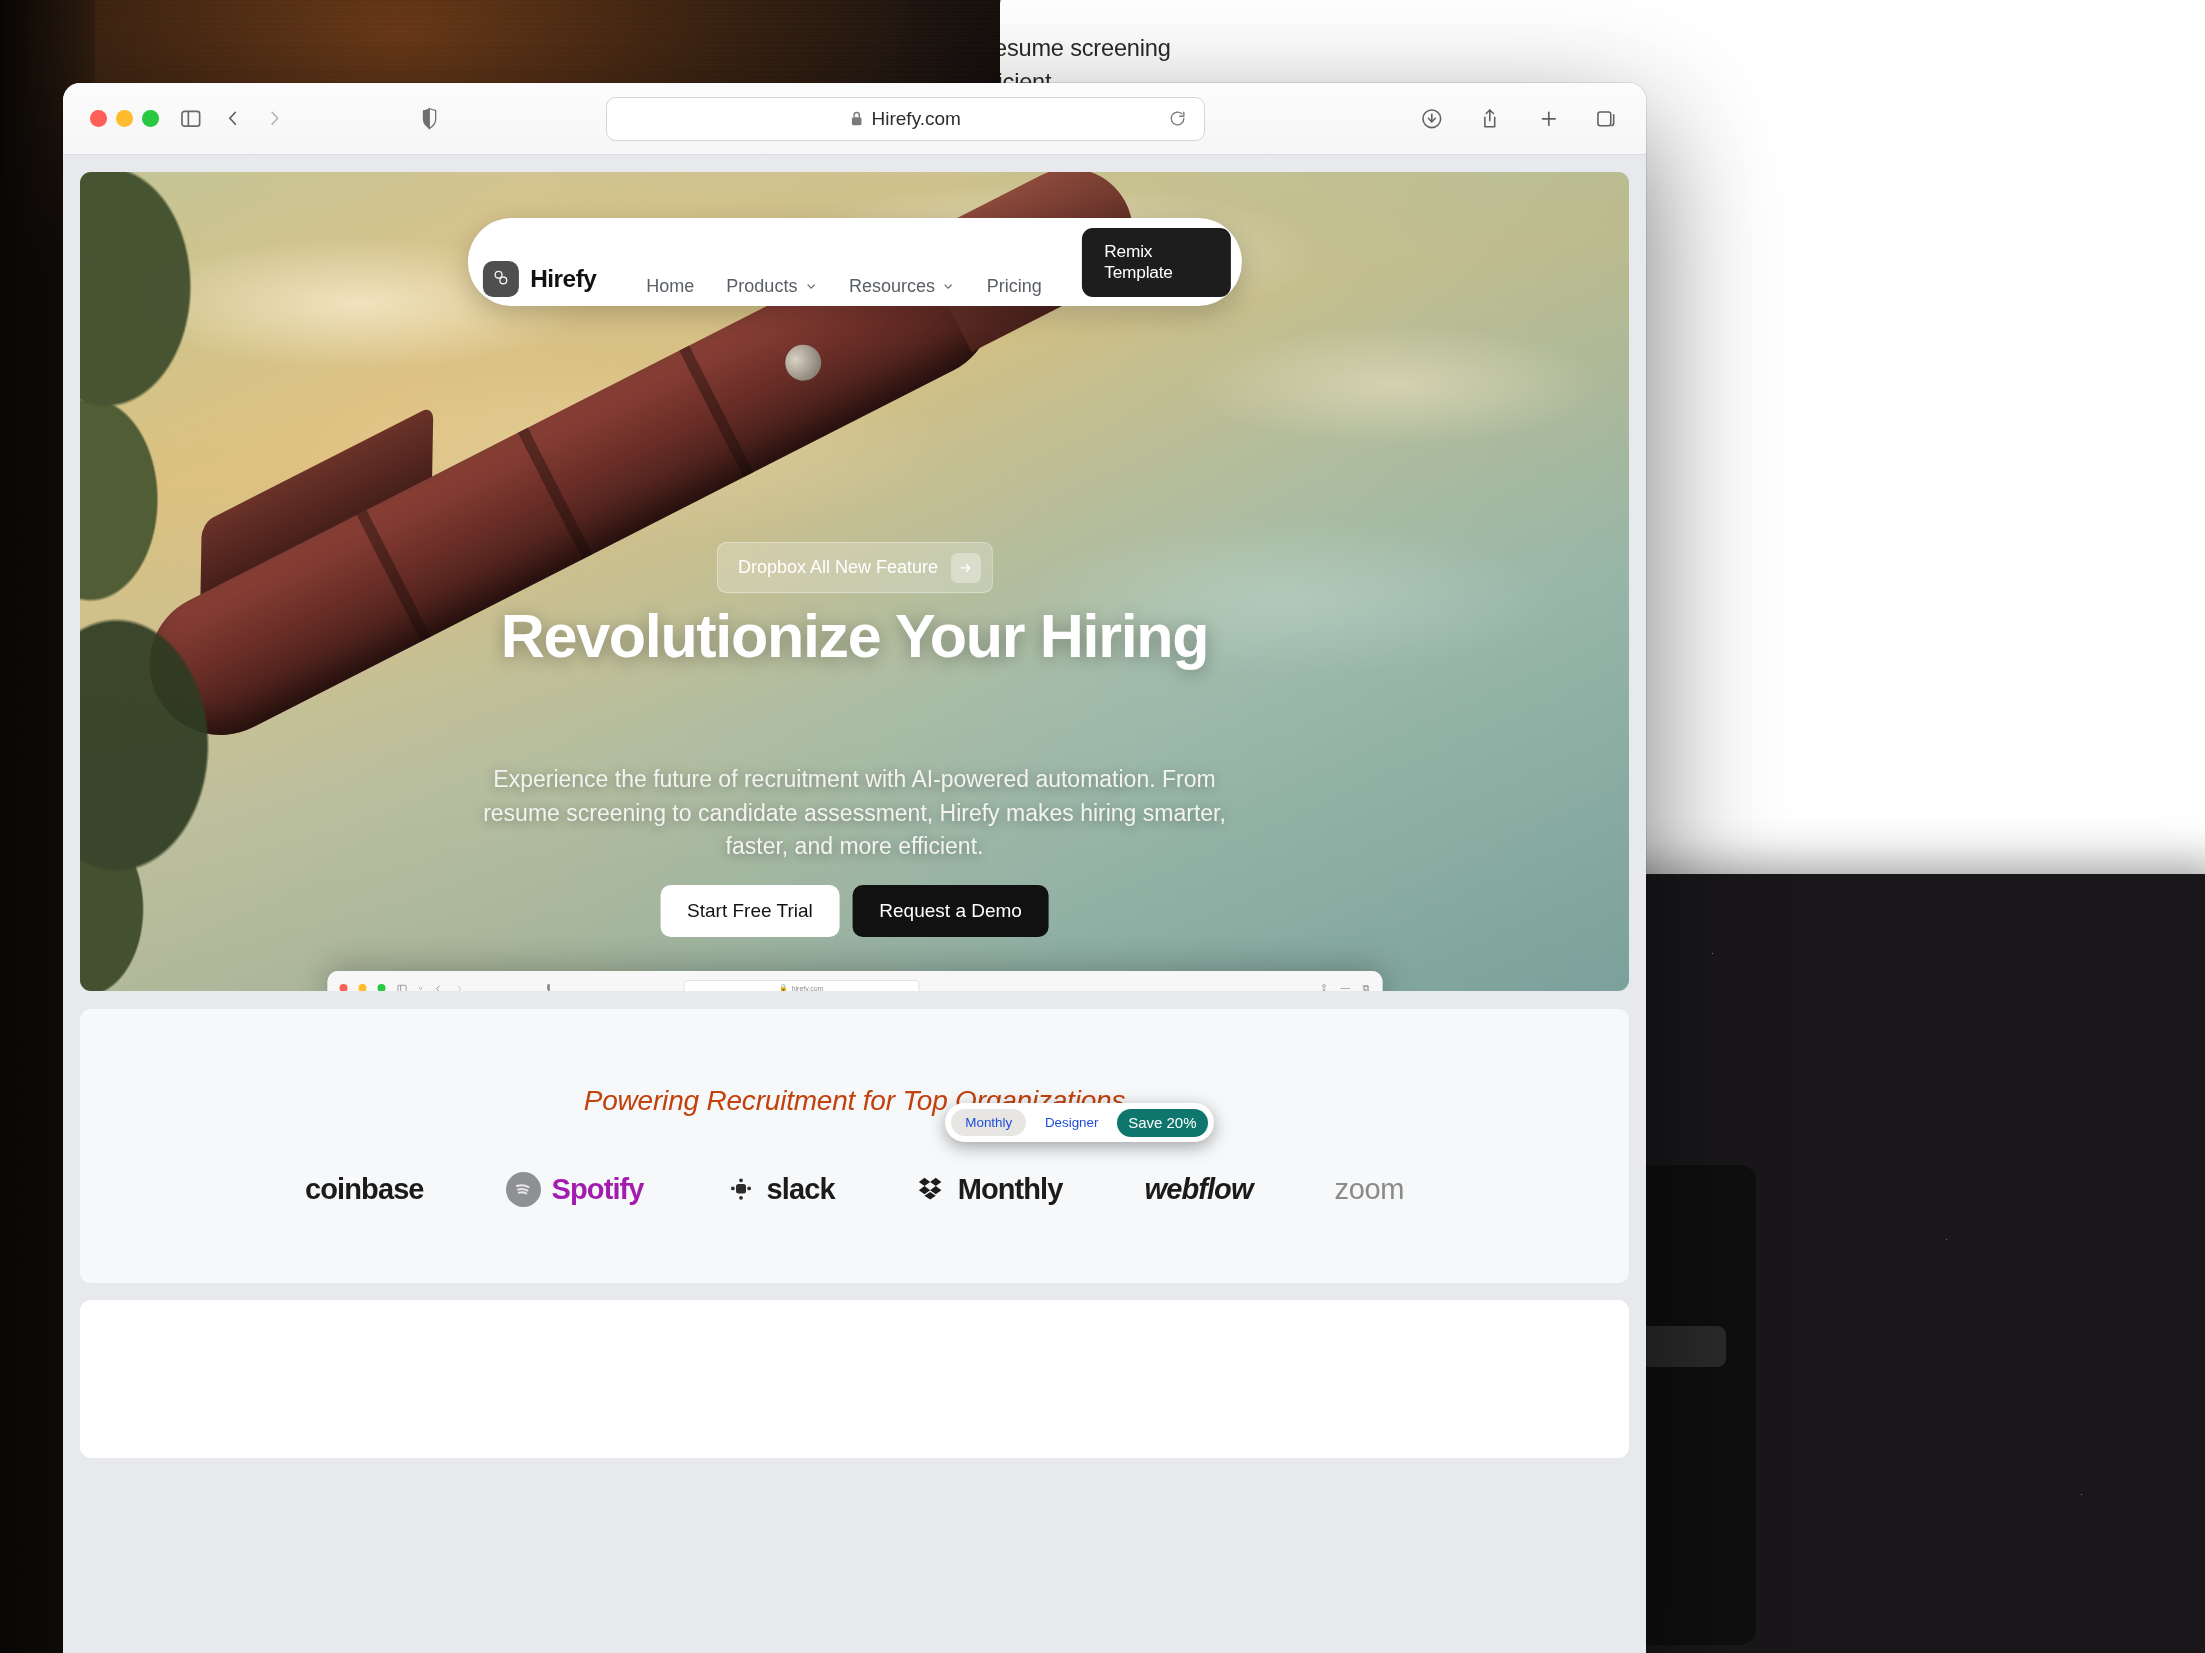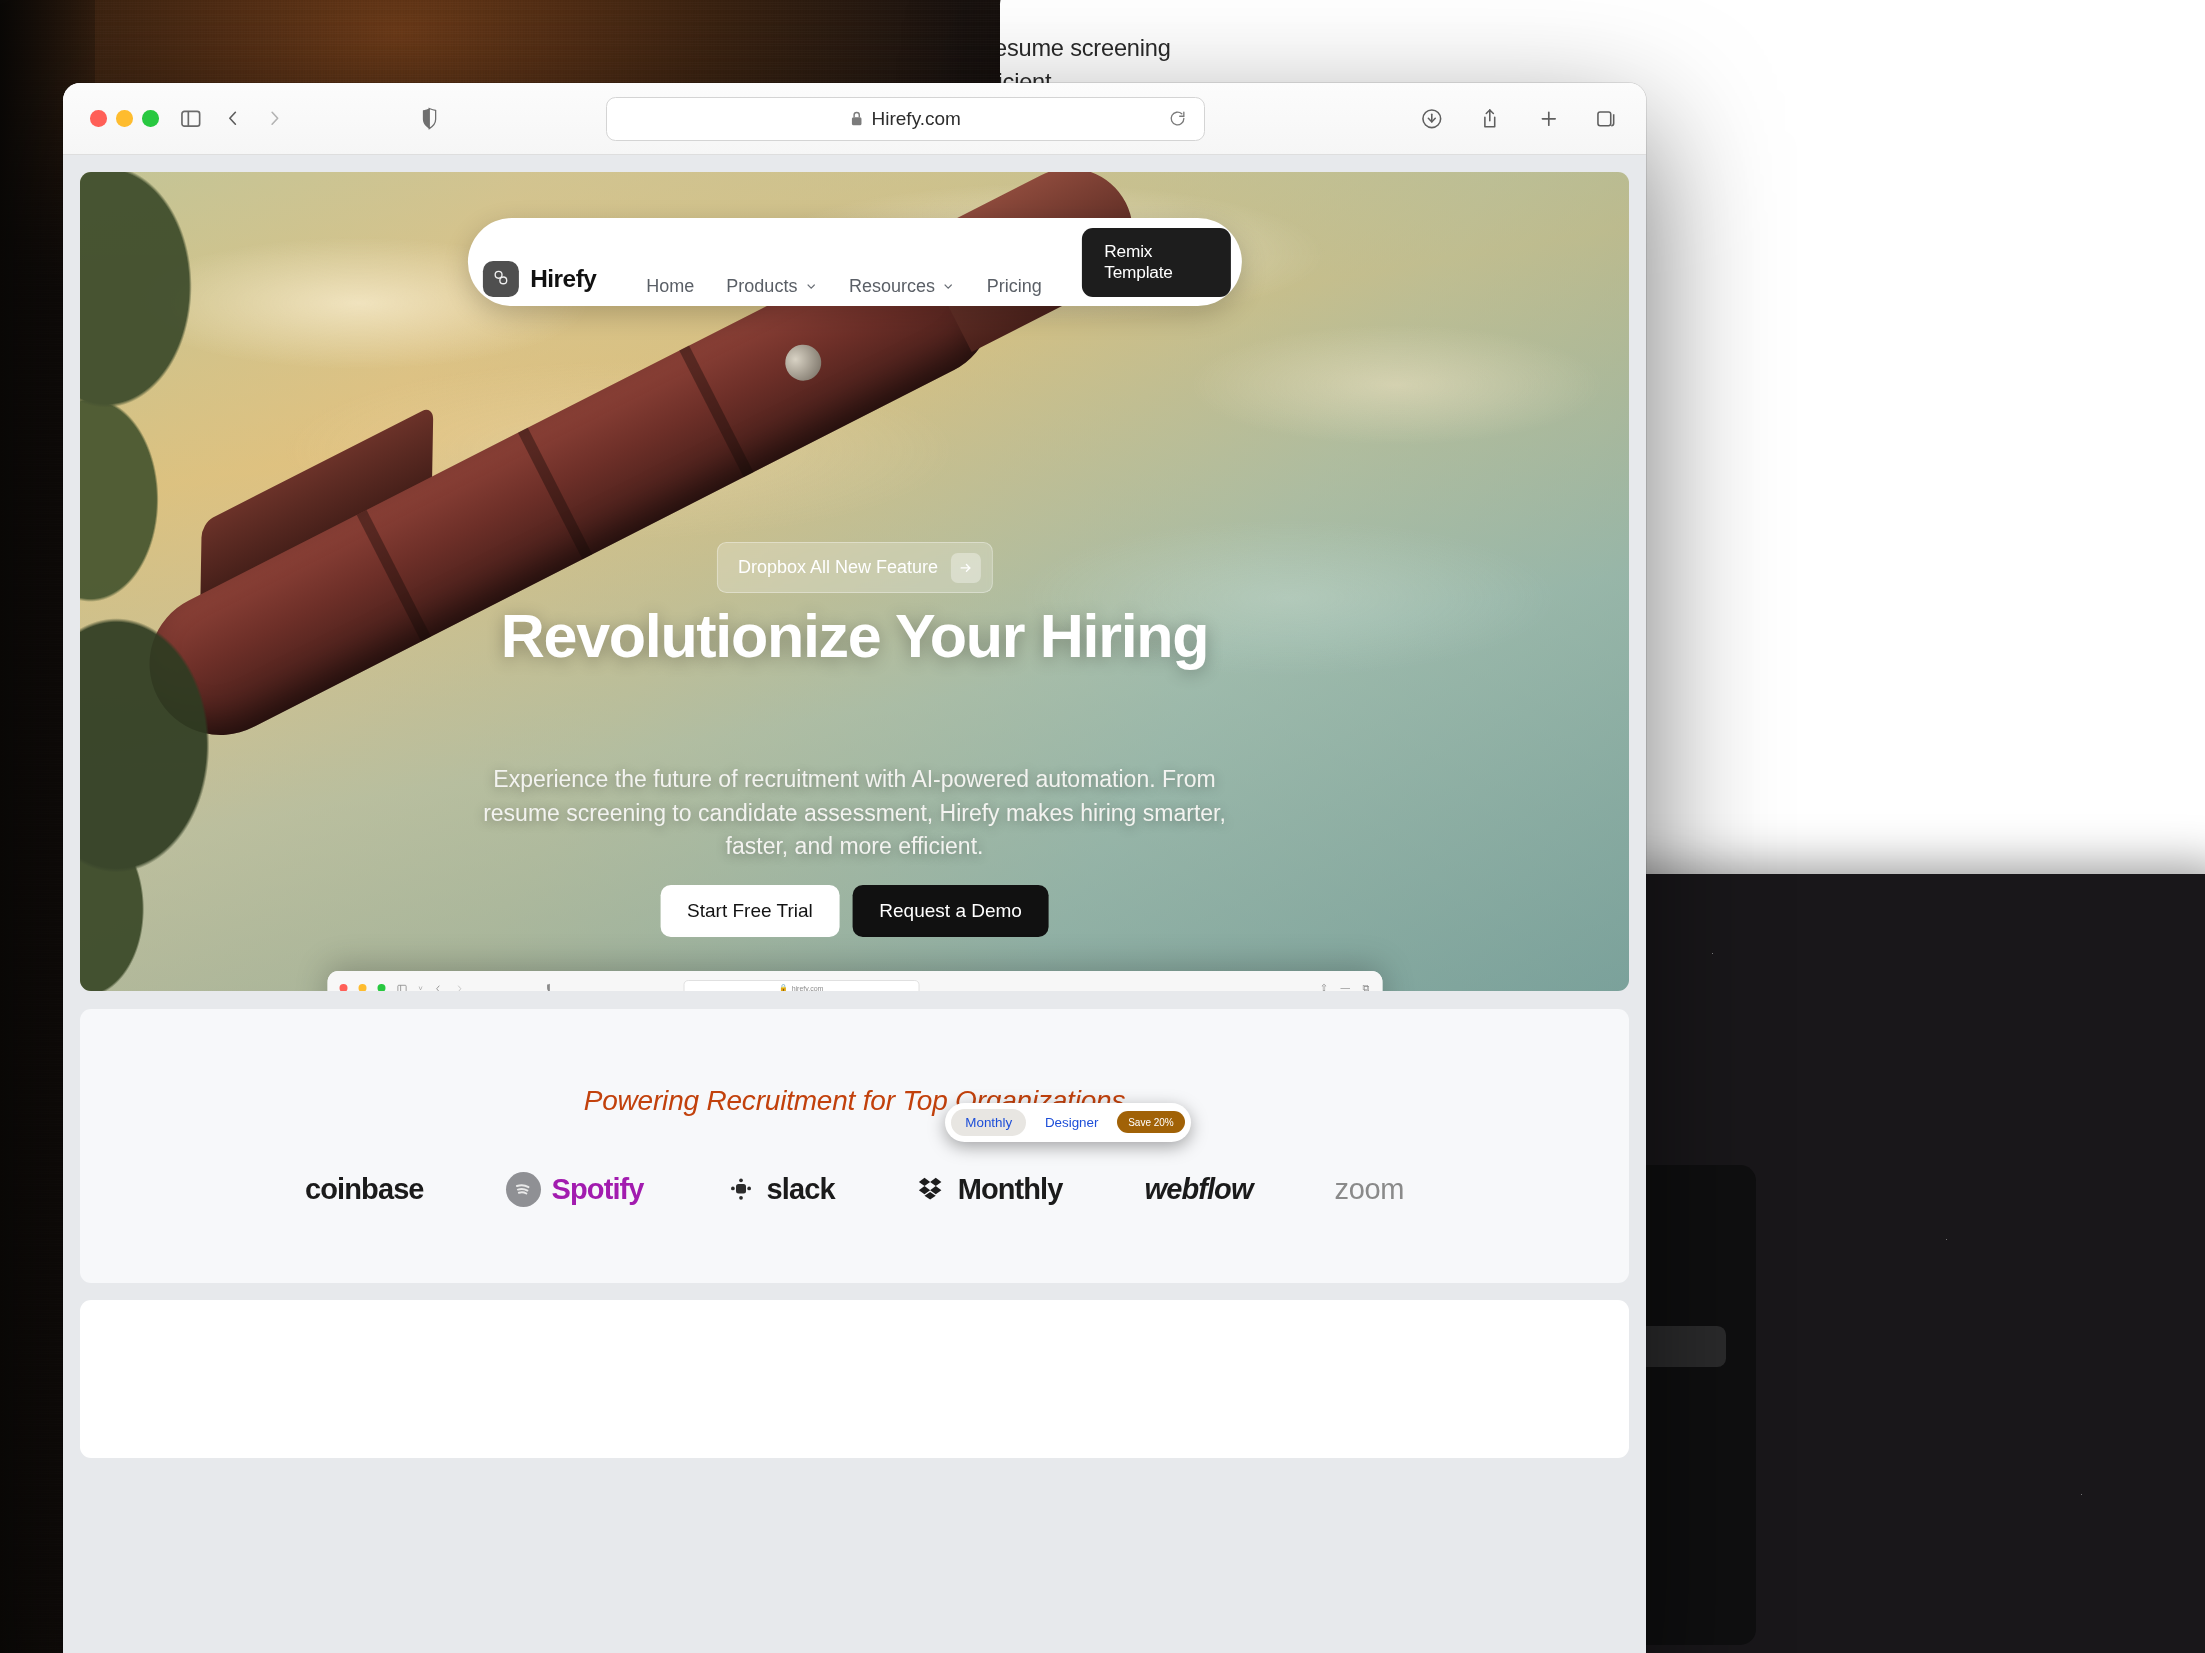--- a/index.html
+++ b/index.html
@@ -93,21 +93,21 @@
   }
   #billing-toggle{
     position:absolute; left:945px; top:1103px; z-index:6;
     display:flex; align-items:center; gap:4.7px;
     background:#ffffff; border-radius:787px; padding:5.5px 6.3px;
     box-shadow:0 4.7px 17.3px rgba(0,0,0,.35);
   }
   .bt-seg{ font-size:13.4px; color:#1d4ed8; padding:6.3px 14px; border-radius:787px; }
   .bt-seg.active{ background:#e8e6e2; }
   .bt-badge{
-    background:#a16207; color:#fff; font-size:10px;
+    background:#0f766e; color:#fff; font-size:15px;
     padding:5.5px 11px; border-radius:787px;
   }
 
   .price-card{
     position:absolute; border-radius:15.8px; overflow:hidden;
   }
   #price-card-pro{
     left:-95px; top:284px; width:410px; height:473px;
     background:linear-gradient(180deg,#ffffff 0%, #eceef0 100%);
     border:1.6px solid #e8823a;

